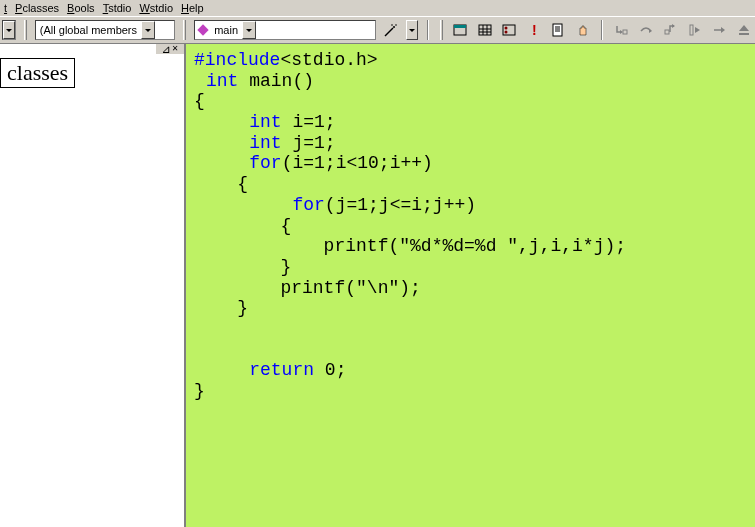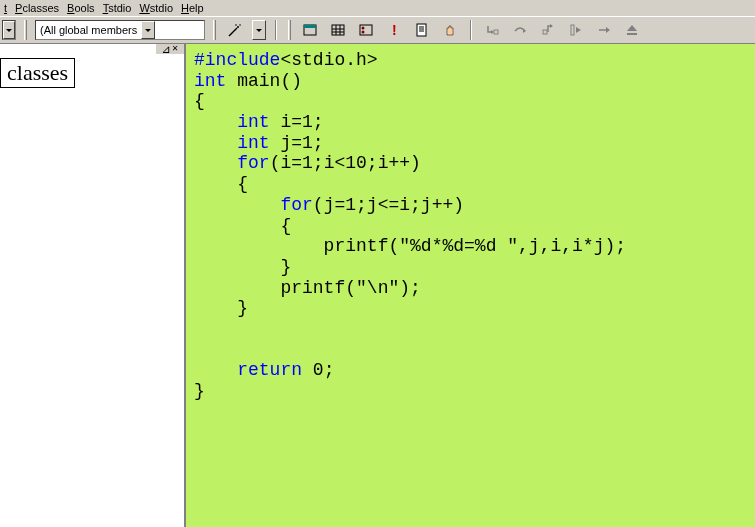--- a/index.html
+++ b/index.html
@@ -132,21 +132,21 @@
   flex: 1;
   background: #bef264;
   padding: 6px 8px;
   font-family: "Courier New", monospace;
   font-size: 18px;
   line-height: 1.15;
   white-space: pre;
   color: #000;
   overflow: hidden;
 }
-.kw { color: #0000ff; }
+.kw { color: #0000ff; margin-left: 12px; }
 .pp { color: #0000ff; }
 </style>
 </head>
 <body>
 
 <div class="menubar">
   <span class="menubar-item"><u>t</u><span></span></span>
   <span class="menubar-item"><u>P</u><span>classes</span></span>
   <span class="menubar-item"><u>B</u><span>ools</span></span>
   <span class="menubar-item"><u>T</u><span>stdio</span></span>
@@ -161,20 +161,27 @@
       </div>
   </div>
   <div class="tbgrip"></div>
   <div class="dropdown scope-dd">
     <span class="dropdown-text">(All global members</span>
     <div class="dropdown-btn">
         <div class="arrow-down"></div>
       </div>
   </div>
   <div class="tbgrip"></div>
+  <div class="dropdown func-dd">
+    <span class="diamond"></span>
+    <span class="dropdown-text">main</span>
+    <div class="dropdown-btn">
+        <div class="arrow-down"></div>
+      </div>
+  </div>
 
   <div class="tbbtn">
     <svg width="16" height="16">
         <path d="M2 14 L10 6" stroke="#000" stroke-width="1.5"></path>
         <circle cx="11" cy="5" r="1" fill="#000"></circle>
         <circle cx="13" cy="3" r="0.8" fill="#000"></circle>
         <circle cx="9" cy="3" r="0.8" fill="#000"></circle>
       </svg>
   </div>
   <div class="dropdown-btn" style="height:20px">

